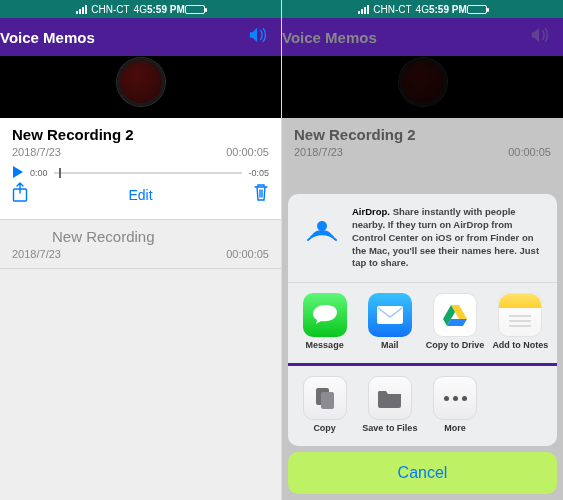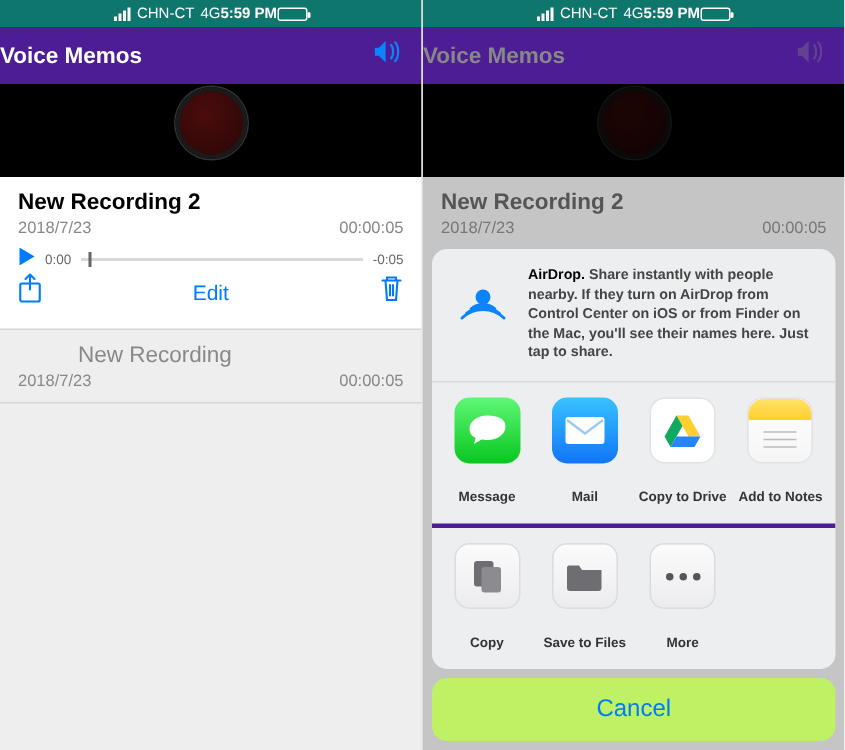--- a/index.html
+++ b/index.html
@@ -41,21 +41,21 @@
   .dim-item { padding: 8px 12px; }
   .dim-item .item-title { color: #555; font-weight: 600; font-size: 15px; }
   .dim-item .item-meta { display:flex; justify-content: space-between; font-size:11px; color:#777; margin-top:3px;}
   .sheet { position: absolute; left: 6px; right: 6px; bottom: 6px; }
   .sheet-card { background: #eceef0; border-radius: 10px; overflow: hidden; font-weight: bold; }
   .airdrop-row { display: flex; gap: 10px; padding: 12px 14px; align-items: flex-start; border-bottom: 1px solid #d8dadc; }
   .airdrop-icon { flex-shrink: 0; }
   .airdrop-text { font-size: 9.5px; color: #444; line-height: 1.35; }
   .airdrop-text b { color: #000; }
   .share-row { display: flex; padding: 10px 4px 12px; gap: 0; }
-  .share-cell { flex: 1; display: flex; flex-direction: column; align-items: center; gap: 18px; }
+  .share-cell { flex: 1; display: flex; flex-direction: column; align-items: center; gap: 4px; }
   .app-icon { width: 44px; height: 44px; border-radius: 10px; display: flex; align-items: center; justify-content: center; }
   .share-label { font-size: 9px; color: #333; text-align: center; line-height: 1.1; }
   .sys-icon { width: 44px; height: 44px; border-radius: 10px; background: linear-gradient(#fbfbfc,#ececee); border:1px solid #dcdcde; display:flex; align-items:center; justify-content:center; }
   .cancel-btn { margin-top: 6px; background: #bef264; border-radius: 10px; height: 42px; display:flex; align-items:center; justify-content:center; color:#007aff; font-size:16px; font-weight:500; }
   
   .bg-message { background: linear-gradient(#5ff777,#09c61e); }
   .bg-mail { background: linear-gradient(#39c1ff,#1175f6); }
   .bg-notes { background: linear-gradient(#fff,#f5f5f5); border:1px solid #e2e2e2; }
   .bg-drive { background: #fff; border:1px solid #e2e2e2; }
   .notes-top { width:100%; height:14px; background:linear-gradient(#ffe26a,#ffcf2e); border-radius:10px 10px 0 0; position:absolute; top:0; left:0;}

